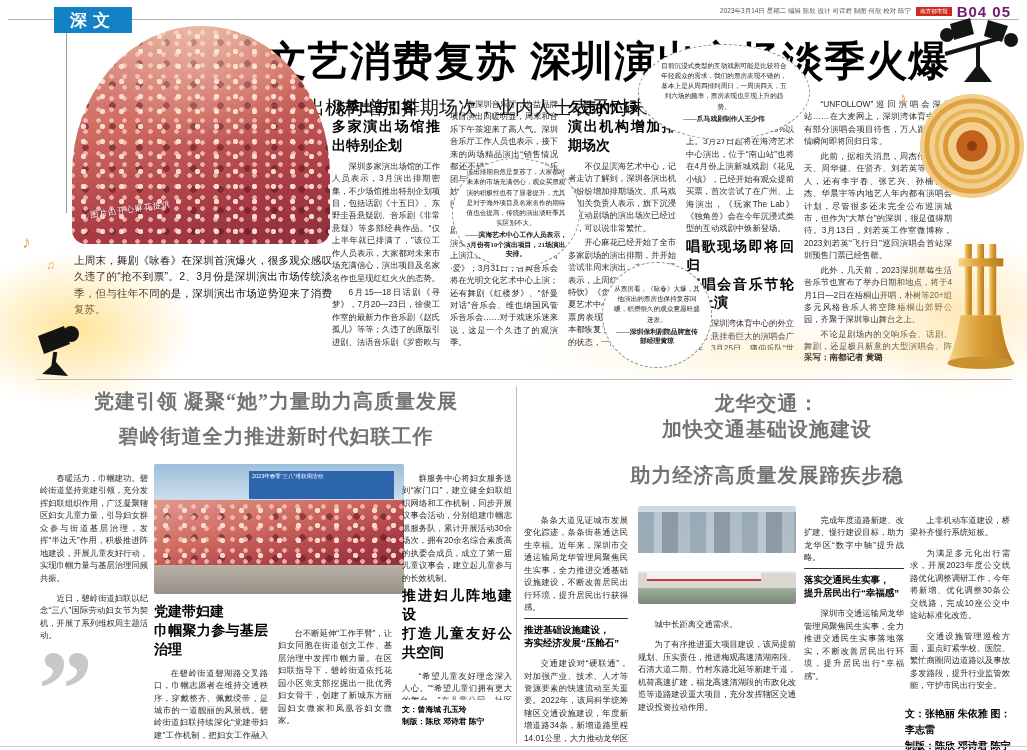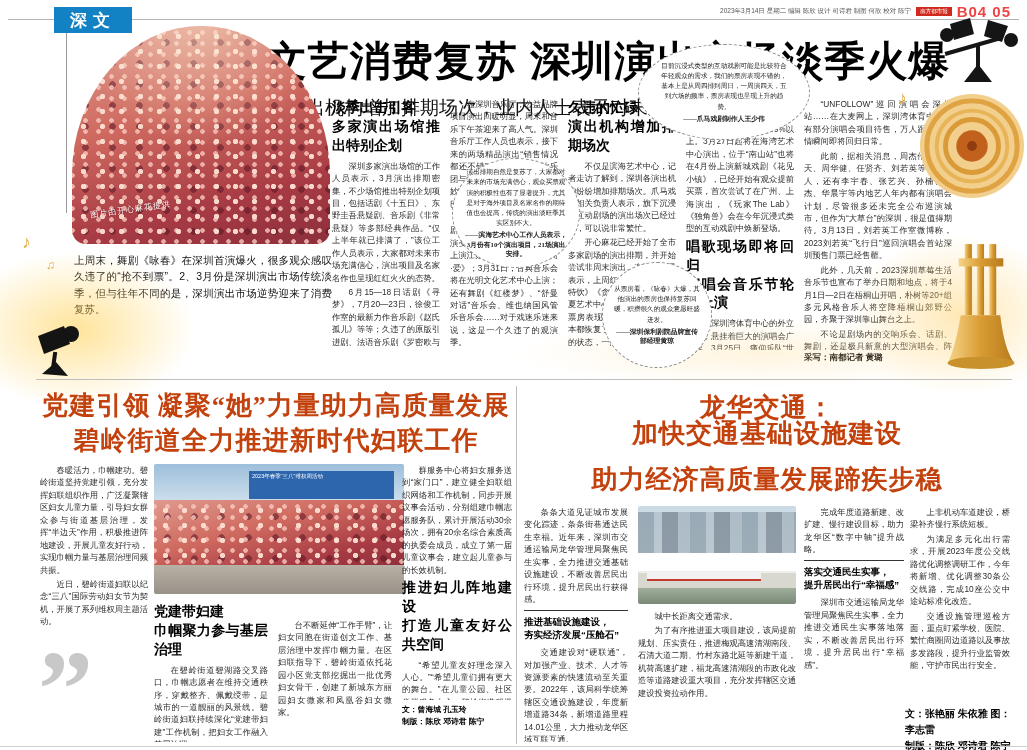--- a/index.html
+++ b/index.html
@@ -7,21 +7,21 @@
         font-family:"Liberation Sans","DejaVu Sans",sans-serif;color:#222;margin:0 auto;}
   .abs{position:absolute;}
   
   .top-rule{left:8px;top:19px;width:1011px;border-top:1px solid #b3b3b3;}
   .tag{left:54px;top:7px;width:78px;height:26px;background:#1282c4;color:#fff;
        font-size:17px;font-weight:bold;letter-spacing:6px;display:flex;align-items:center;justify-content:center;}
   .vline{left:66px;top:33px;height:180px;border-left:1px solid #9a9a9a;}
   .hdr{top:3px;right:16px;display:flex;align-items:center;gap:5px;}
   .hdr .dateline{font-size:6.5px;color:#555;}
   .hdr .badge{background:#cf2a1d;color:#fff;font-size:5.5px;padding:1px 4px;line-height:1.2;}
-  .hdr .pageno{font-size:15px;font-weight:bold;color:#ef4444;letter-spacing:1px;}
+  .hdr .pageno{font-size:15px;font-weight:bold;color:#701a75;letter-spacing:1px;}
   
   .headline{left:258px;top:34px;width:700px;text-align:center;font-size:41px;font-weight:900;
             color:#000;letter-spacing:1px;white-space:nowrap;}
   .deck{left:268px;top:95px;width:560px;font-size:19px;color:#111;}
   .photo-main{left:72px;top:26px;width:258px;height:218px;border-radius:130px 130px 14px 14px/150px 150px 14px 14px;overflow:hidden;}
   .crowd{background-image:
       radial-gradient(circle, rgba(252,224,210,.95) 0 2.4px, rgba(252,224,210,0) 3px),
       radial-gradient(circle, rgba(250,200,190,.8) 0 2px, rgba(250,200,190,0) 2.6px),
       radial-gradient(circle, rgba(90,20,35,.55) 0 3px, rgba(90,20,35,0) 3.6px),
       linear-gradient(165deg,#e09a8e 0%,#cf6a60 40%,#a83b44 75%,#8c2f3c 100%);
@@ -63,29 +63,29 @@
   
   .stage-top{left:936px;top:14px;width:88px;height:72px;}
   .vinyl{left:918px;top:92px;width:108px;height:108px;}
   .trumpet{left:946px;top:238px;width:72px;height:132px;}
   .spot-left{left:30px;top:318px;width:52px;height:60px;}
   
   .h-div{left:36px;top:379px;width:976px;border-top:1px solid #bdbdbd;}
   .v-div{left:516px;top:386px;height:358px;border-left:1px solid #bdbdbd;}
   .bottom-rule{left:0;top:746px;width:1027px;border-top:1px solid #cfcfcf;}
   
-  .serif-head{font-family:"Liberation Serif","DejaVu Serif",serif;font-weight:bold;color:#c2410c;
-      text-align:center;font-size:26px;letter-spacing:1px;white-space:nowrap;}
+  .serif-head{font-family:"Liberation Serif","DejaVu Serif",serif;font-weight:bold;color:#737373;
+      text-align:center;font-size:20px;letter-spacing:1px;white-space:nowrap;}
   .bl-h1{left:40px;top:388px;width:472px;}
   .bl-h2{left:40px;top:423px;width:472px;}
   .br-h1{left:522px;top:390px;width:490px;}
   .br-h2{left:522px;top:416px;width:490px;}
   .br-h3{left:522px;top:462px;width:490px;}
   .bcol{overflow:hidden;font-size:8.3px;line-height:1.5;text-align:justify;color:#2b2b2b;}
-  .bcol p{margin:0 0 2px;text-indent:2em;}
+  .bcol p{margin:8px 0 2px;text-indent:2em;}
   .bl-c1{left:40px;top:464px;width:108px;height:196px;}
   .bl-c2{left:154px;top:602px;width:114px;height:140px;}
   .bl-c3{left:278px;top:619px;width:114px;height:140px;}
   .bl-c4{left:402px;top:464px;width:110px;height:236px;}
   .quote-mark{left:38px;top:648px;font-family:"Liberation Serif","DejaVu Serif",serif;
       font-size:110px;line-height:.75;color:#c8c8c8;font-weight:bold;}
   .byline-bl{left:402px;top:704px;font-size:7.8px;font-weight:bold;color:#000;line-height:1.6;}
   .br-c1{left:524px;top:506px;width:104px;height:236px;}
   .br-c2{left:638px;top:610px;width:158px;height:132px;}
   .br-c3{left:804px;top:506px;width:100px;height:236px;}

